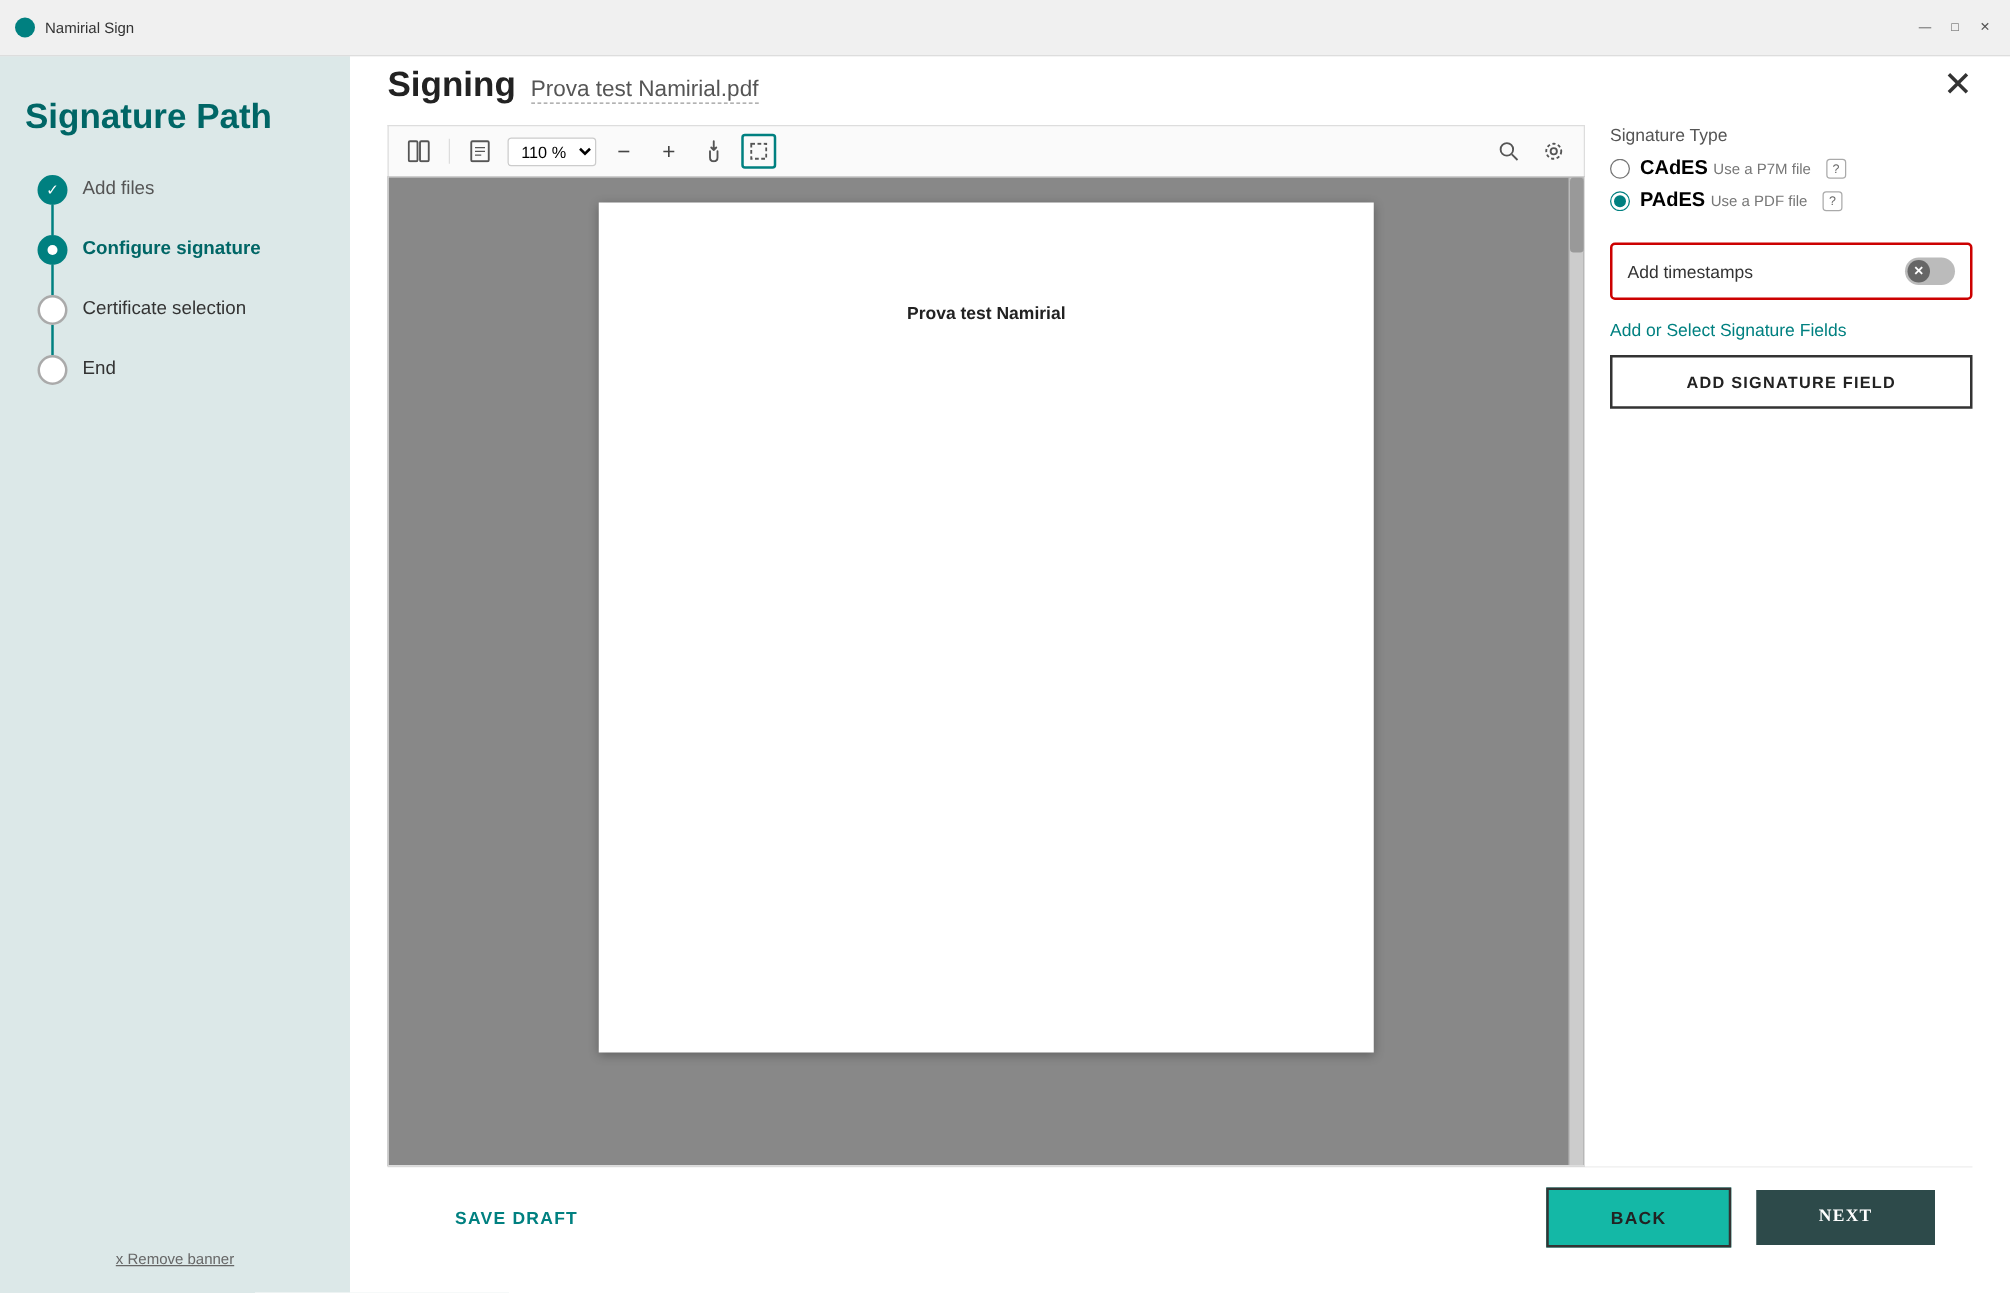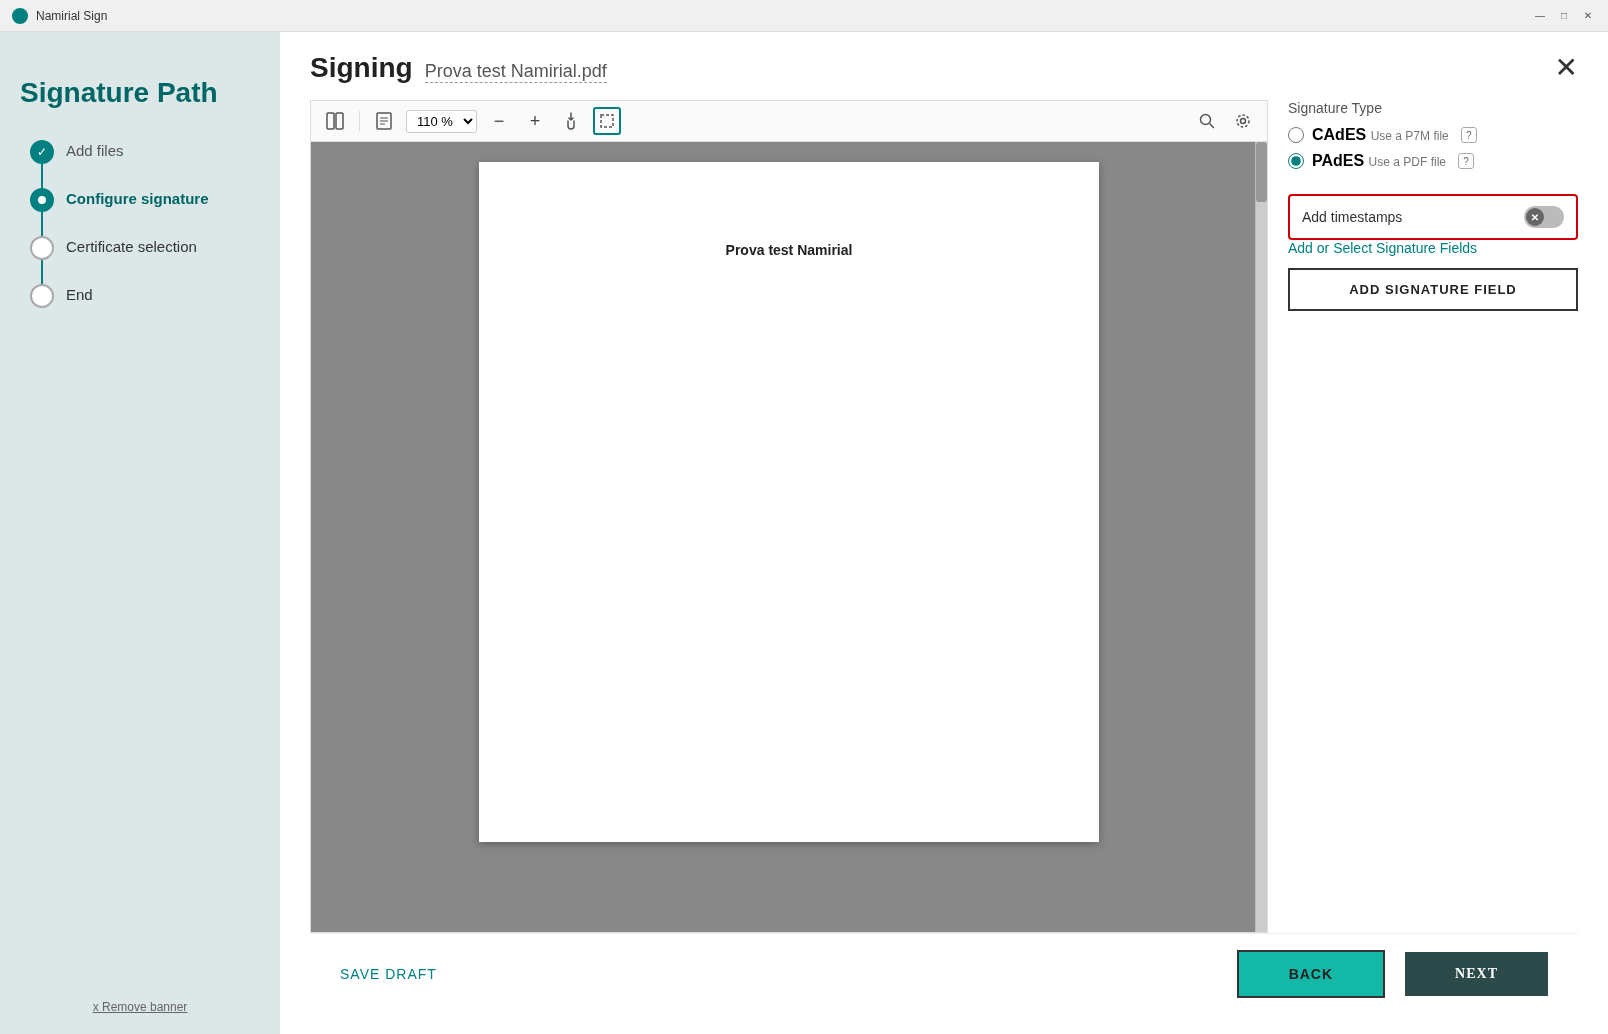--- a/index.html
+++ b/index.html
@@ -8,21 +8,21 @@
       background: #e8f0f0;
       width: 1608px;
       height: 1034px;
       overflow: hidden;
       position: relative;
     }
 
     
     .title-bar {
       background: #f0f0f0;
-      height: 32px;
+      height: 45px;
       display: flex;
       align-items: center;
       padding: 0 12px;
       border-bottom: 1px solid #ddd;
       position: absolute;
       top: 0; left: 0; right: 0;
       z-index: 100;
     }
     .title-bar-icon {
       width: 16px; height: 16px;
@@ -335,20 +335,21 @@
     }
 
     
     .timestamps-row {
       display: flex;
       align-items: center;
       gap: 10px;
       padding: 10px 12px;
       border: 2px solid #cc0000;
       border-radius: 4px;
+      margin-bottom: 16px;
       background: white;
     }
     .timestamps-label {
       font-size: 14px;
       color: #333;
       flex: 1;
     }
     .toggle-switch {
       position: relative;
       width: 40px; height: 22px;
@@ -400,27 +401,28 @@
     
     .bottom-bar {
       display: flex;
       align-items: center;
       padding: 16px 30px;
       border-top: 1px solid #eee;
       gap: 20px;
     }
     .save-draft-btn {
       font-size: 14px;
-      font-weight: 400;
+      font-weight: 700;
       color: #008080;
       letter-spacing: 1px;
       cursor: pointer;
       border: none;
       background: transparent;
       text-transform: uppercase;
+      margin-left: 24px;
     }
     .spacer { flex: 1; }
     .back-btn {
       padding: 14px 50px;
       border: 2px solid #333;
       background: #14b8a6;
       font-size: 14px;
       font-weight: 700;
       letter-spacing: 1px;
       cursor: pointer;

